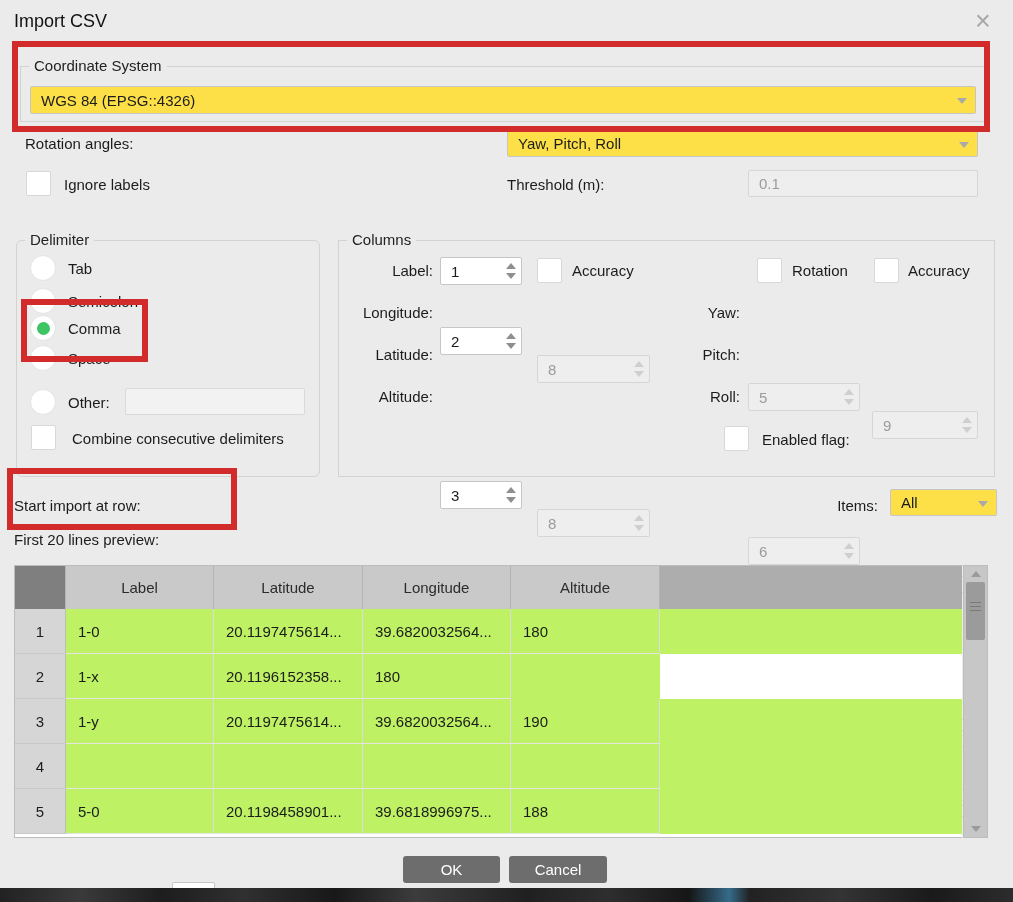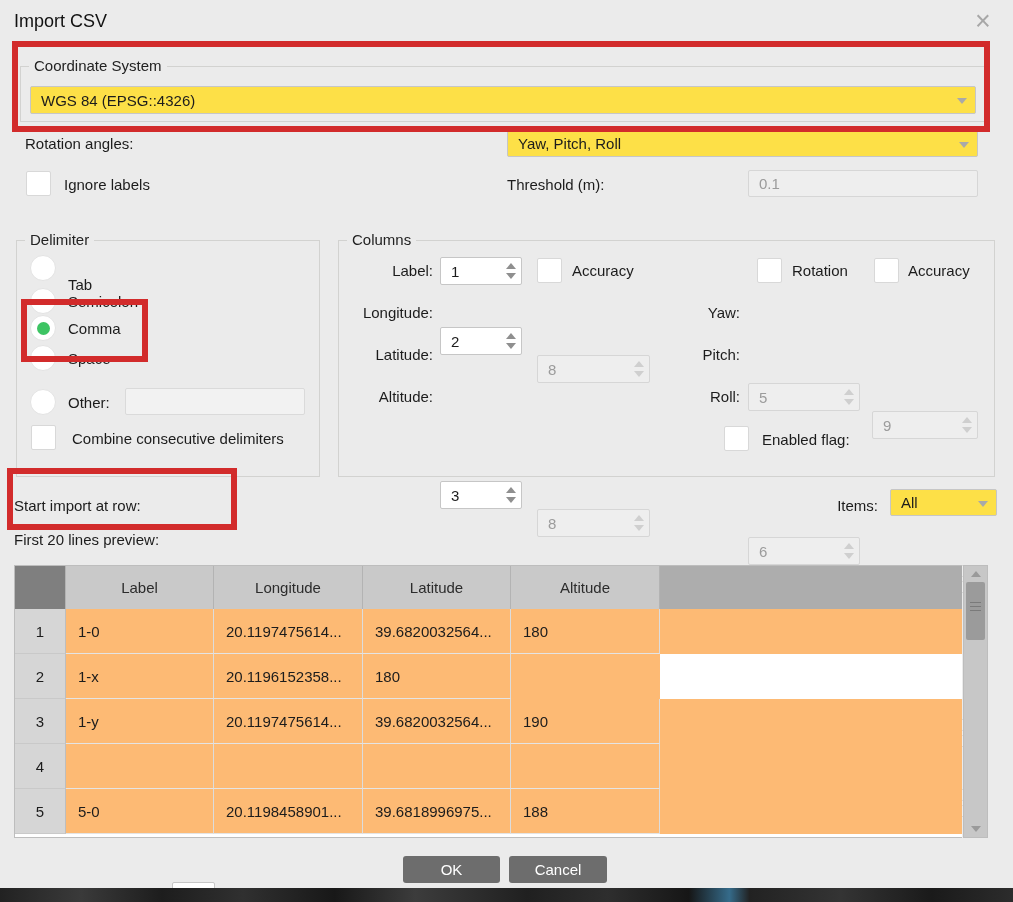--- a/index.html
+++ b/index.html
@@ -38,21 +38,21 @@
   .hl { position:absolute; border:6px solid #d22b2b; pointer-events:none; }
 
   
   .ptable { position:absolute; left:14px; top:565px; width:948px; height:273px; background:#fff; border:1px solid #bdbdbd; border-right:none; }
   .prow { display:grid; grid-template-columns:51px 148px 149px 148px 149px 1fr; }
   .phead { height:43px; }
   .phead .cell { background:#c9c9c9; border-right:1px solid #b3b3b3; display:flex; align-items:center; justify-content:center; font-size:15px; color:#2c2c2c; }
   .phead .corner { background:#7f7f7f; }
   .phead .filler { background:#adadad; border-right:none; }
   .pbody .prow { height:45px; }
-  .pbody .cell { border-right:1px solid #dcdcdc; border-bottom:1px solid #e4e4e4; display:flex; align-items:center; padding-left:12px; font-size:15px; background:#fdba74; }
+  .pbody .cell { border-right:1px solid #dcdcdc; border-bottom:1px solid #e4e4e4; display:flex; align-items:center; padding-left:12px; font-size:15px; background:#bef264; }
   .pbody .num { background:#d6d6d6; border-right:1px solid #bdbdbd; border-bottom:1px solid #c9c9c9; justify-content:center; padding-left:0; }
   .pbody .blank { border-right:none; border-bottom:none; }
 
   .scrollbar { position:absolute; left:963px; top:565px; width:25px; height:273px; background:#c7c7c7; border:1px solid #bdbdbd; }
   .sb-arrow { position:absolute; left:0; width:23px; height:16px; display:flex; align-items:center; justify-content:center; }
   .sb-arrow .t-up { width:0; height:0; border-left:5px solid transparent; border-right:5px solid transparent; border-bottom:6px solid #9a9a9a; }
   .sb-arrow .t-dn { width:0; height:0; border-left:5px solid transparent; border-right:5px solid transparent; border-top:6px solid #9a9a9a; }
   .sb-thumb { position:absolute; left:2px; top:16px; width:19px; height:58px; background:#9b9b9b; border-radius:2px; }
   .sb-thumb .grip { position:absolute; left:4px; right:4px; top:24px; height:1px; background:#7a7a7a; box-shadow:0 4px 0 #7a7a7a, 0 -4px 0 #7a7a7a; }
 
@@ -85,25 +85,25 @@
     <span class="arr"></span>
   </div>
 
   <div class="checkbox" style="left:26px; top:171px;"></div>
   <div class="lbl" style="left:64px; top:176px;">Ignore labels</div>
   <div class="lbl" style="left:507px; top:176px;">Threshold (m):</div>
   <div class="field disabled" style="left:748px; top:170px; width:230px; height:27px;">
     <span>0.1</span>
   </div>
 
-  <div class="abs groupbox" style="left:16px; top:240px; width:304px; height:237px;">
+  <div class="abs groupbox" style="left:16px; top:240px; width:304px; height:237px;border-radius:6px;">
     <div class="grouplabel">Delimiter</div>
   </div>
   <div class="radio" style="left:30px; top:255px;"></div>
-  <div class="lbl" style="left:68px; top:276px;">Tab</div>
+  <div class="lbl" style="left:68px; top:260px;">Tab</div>
   <div class="radio" style="left:30px; top:288px;"></div>
   <div class="lbl" style="left:68px; top:293px;">Semicolon</div>
   <div class="radio on" style="left:30px; top:315px;">
       <span class="dot"></span>
     </div>
   <div class="lbl" style="left:68px; top:320px;">Comma</div>
   <div class="radio" style="left:30px; top:345px;"></div>
   <div class="lbl" style="left:68px; top:350px;">Space</div>
   <div class="radio" style="left:30px; top:389px;"></div>
   <div class="lbl" style="left:68px; top:394px;">Other:</div>
@@ -249,22 +249,22 @@
     <span>All</span>
     <span class="arr"></span>
   </div>
 
   <div class="lbl" style="left:14px; top:531px;">First 20 lines preview:</div>
 
   <div class="ptable">
     <div class="prow phead">
       <div class="cell corner"></div>
       <div class="cell">Label</div>
+      <div class="cell">Latitude</div>
       <div class="cell">Longitude</div>
-      <div class="cell">Latitude</div>
       <div class="cell">Altitude</div>
       <div class="cell filler"></div>
     </div>
     <div class="pbody">
       <div class="prow">
         <div class="cell num">1</div>
         <div class="cell">1-0</div>
         <div class="cell">20.1197475614...</div>
         <div class="cell">39.6820032564...</div>
         <div class="cell">180</div>

